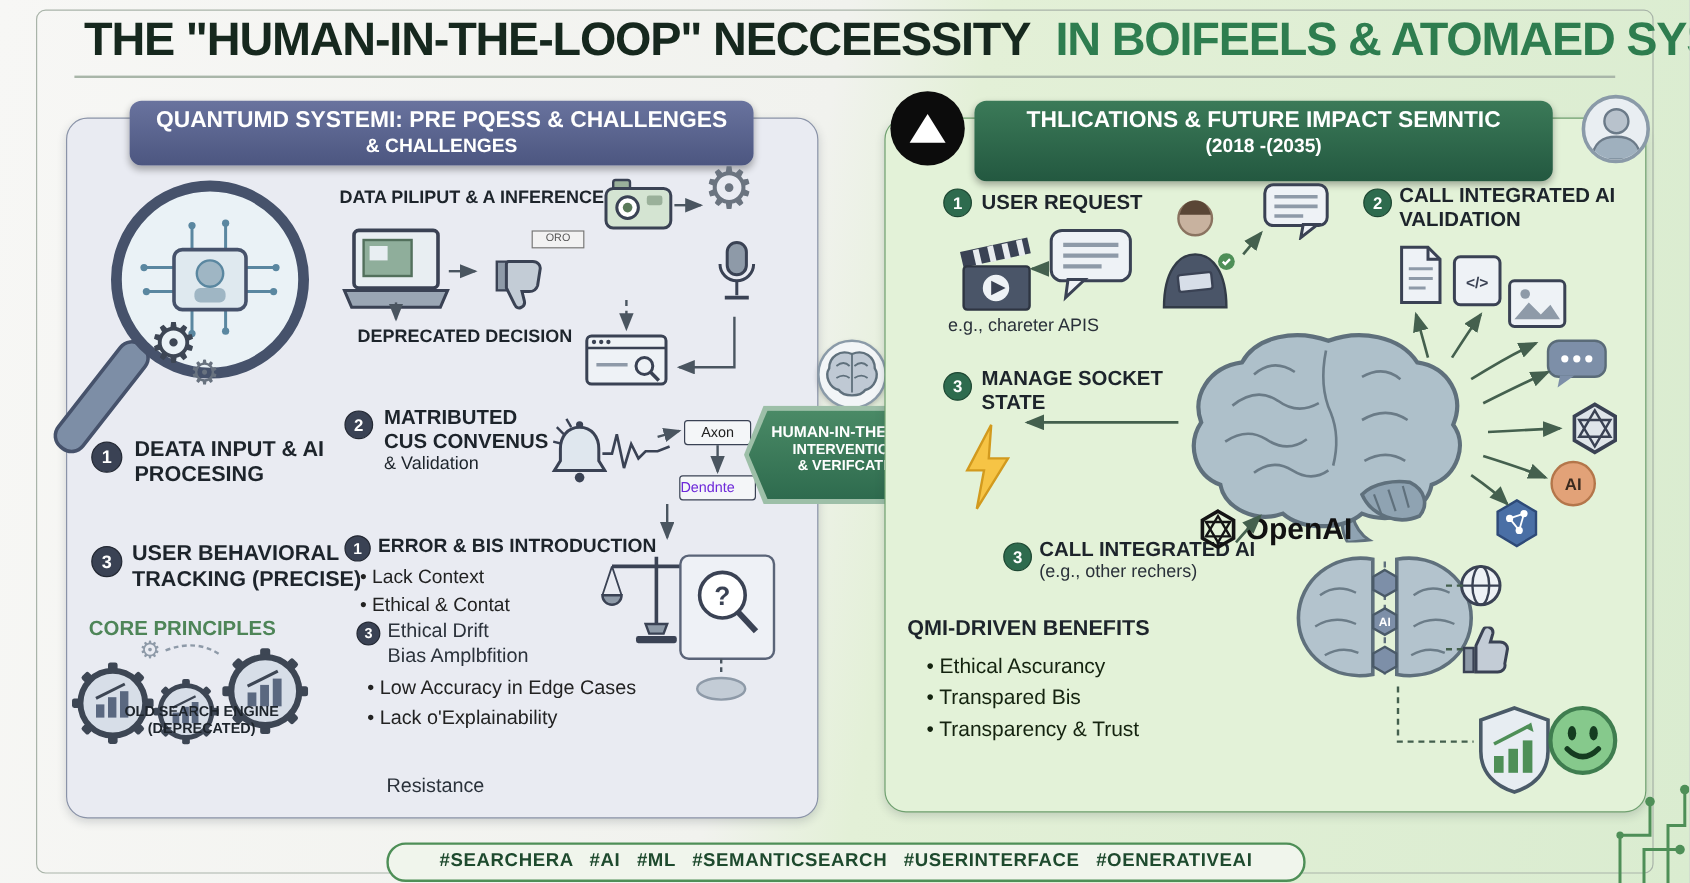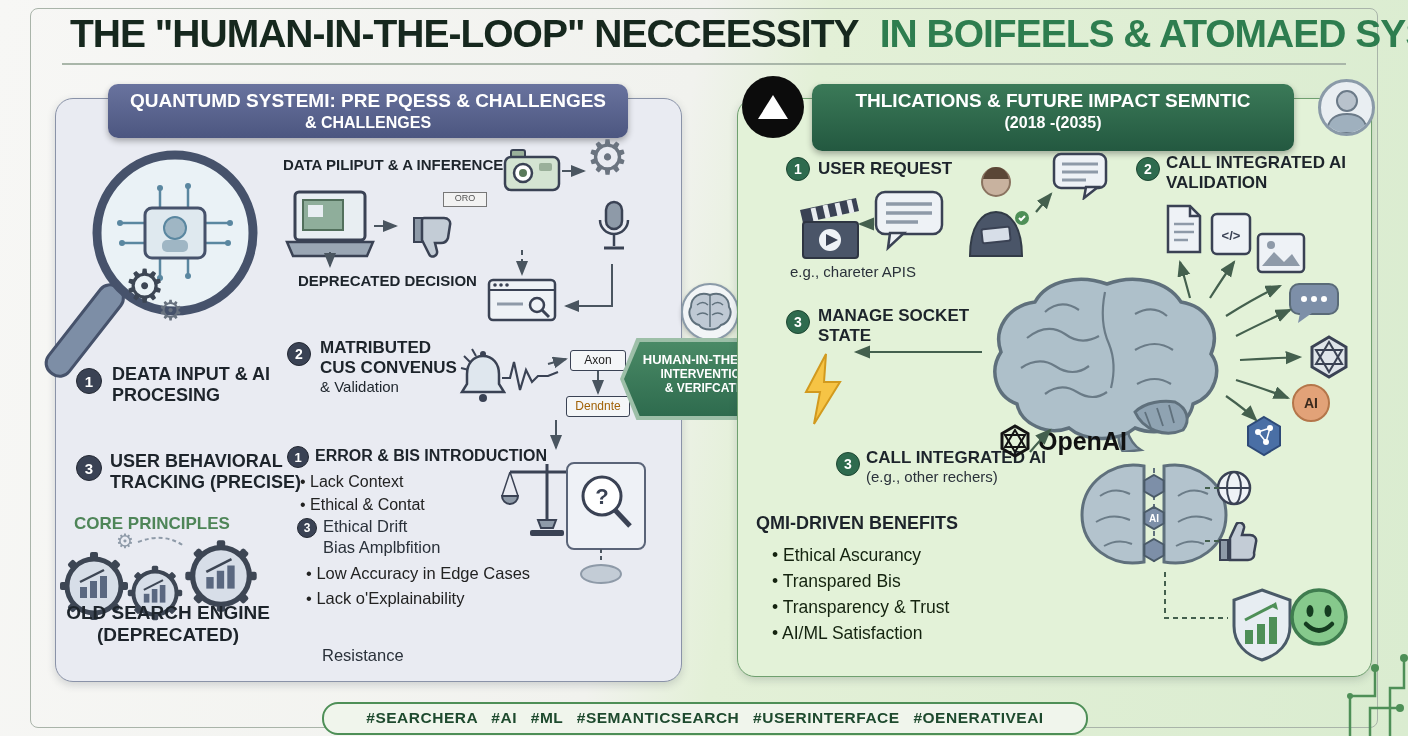--- a/index.html
+++ b/index.html
@@ -145,21 +145,21 @@
     <circle cx="25" cy="8" r="3" fill="#3a4254"></circle>
     <path d="M25,10 c10,0 16,8 16,18 v10 l5,8 H4 l5,-8 v-10 c0,-10 6,-18 16,-18 Z" fill="#dfe7ee" stroke="#3a4254" stroke-width="2.5"></path>
     <circle cx="25" cy="52" r="4" fill="#3a4254"></circle>
   </svg>
 
   <svg class="abs" style="left:500px;top:350px;" width="60" height="46" viewBox="0 0 60 46">
     <polyline points="2,28 10,28 14,12 20,40 26,20 32,32 38,26 48,26 58,22" fill="none" stroke="#3a4254" stroke-width="2.2"></polyline>
   </svg>
 
   <div class="abs" style="left:570px;top:350px;width:54px;height:19px;border:1.5px solid #3a4254;border-radius:3px;background:#f4f6f8;font-size:12px;text-align:center;line-height:19px;color:#222;">Axon</div>
-  <div class="abs" style="left:566px;top:396px;width:62px;height:19px;border:1.5px solid #3a4254;border-radius:3px;background:#f4f6f8;font-size:12px;text-align:center;line-height:19px;color:#a16207;">Dendnte</div>
+  <div class="abs" style="left:566px;top:396px;width:62px;height:19px;border:1.5px solid #3a4254;border-radius:3px;background:#f4f6f8;font-size:12px;text-align:left;line-height:19px;color:#6d28d9;">Dendnte</div>
 
   <div class="abs numbadge nb-dark" style="left:76px;top:455px;width:26px;height:26px;font-size:15px;">3</div>
   <div class="abs lbl" style="left:110px;top:451px;font-size:18px;">
     <div>USER BEHAVIORAL</div>
     <div>TRACKING (PRECISE)</div>
   </div>
 
   <div class="abs lbl" style="left:74px;top:514px;font-size:17px;color:#4e8558;">CORE PRINCIPLES</div>
 
   <svg class="abs" style="left:58px;top:530px;" width="215" height="94" viewBox="0 0 215 94">
@@ -182,21 +182,21 @@
         <path d="M-14,-4 L10,-16" stroke="#3d4654" stroke-width="2.5" fill="none"></path>
       </g>
     </defs>
     <use href="#gc" transform="translate(36,56)"></use>
     <use href="#gc" transform="translate(97,63) scale(0.8)"></use>
     <use href="#gc" transform="translate(163,46) scale(1.05)"></use>
     <text x="58" y="18" font-size="20" fill="#8e9aa8">⚙</text>
     <path d="M80,12 q26,-10 46,4" stroke="#8e9aa8" stroke-width="2" fill="none" stroke-dasharray="4 3"></path>
   </svg>
 
-  <div class="abs lbl" style="left:62px;top:602px;width:212px;text-align:center;font-size:19px;">
+  <div class="abs lbl" style="left:62px;top:586px;width:212px;text-align:center;font-size:12px;">
     <div>OLD SEARCH ENGINE</div>
     <div>(DEPRECATED)</div>
   </div>
 
   <div class="abs numbadge nb-dark" style="left:287px;top:446px;width:22px;height:22px;font-size:13px;">1</div>
   <div class="abs lbl" style="left:315px;top:447px;font-size:16px;">ERROR &amp; BIS INTRODUCTION</div>
   <ul class="abs bullets" style="left:300px;top:470px;font-size:16px;line-height:23px;">
     <li>Lack Context</li>
     <li>Ethical &amp; Contat</li>
   </ul>
@@ -406,21 +406,20 @@
       <polygon points="17,28 7,11 27,11" fill="none" stroke="#141414" stroke-width="2"></polygon>
     </svg>
     <span style="font-size:25px;font-weight:bold;color:#111;">OpenAI</span>
   </div>
 
   <div class="abs lbl" style="left:756px;top:513px;font-size:18px;">QMI-DRIVEN BENEFITS</div>
   <ul class="abs bullets" style="left:772px;top:542px;font-size:17.5px;line-height:26px;color:#14230f;">
     <li>Ethical Ascurancy</li>
     <li>Transpared Bis</li>
     <li>Transparency &amp; Trust</li>
-    <li>AI/ML Satisfaction</li>
   </ul>
 
   <svg class="abs" style="left:1066px;top:456px;" width="176" height="118" viewBox="0 0 176 118">
     <path d="M78,10 C45,4 16,28 16,59 C16,90 45,112 78,106 Z" fill="#b3c3cd" stroke="#5f707c" stroke-width="3"></path>
     <path d="M98,10 C131,4 160,28 160,59 C160,90 131,112 98,106 Z" fill="#b3c3cd" stroke="#5f707c" stroke-width="3"></path>
     <g stroke="#5f707c" stroke-width="2" fill="none" opacity="0.85">
       <path d="M34,40 q14,-10 30,-2"></path>
         <path d="M30,66 q16,-10 34,-2"></path>
         <path d="M38,90 q14,-8 28,-2"></path>
       <path d="M112,40 q14,-10 30,-2"></path>

